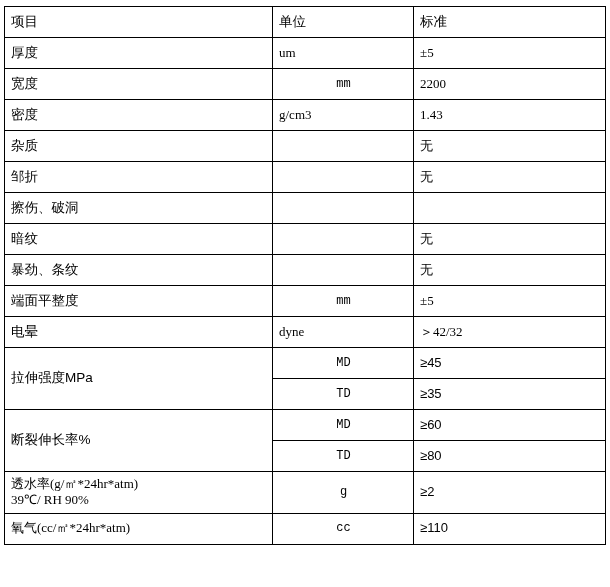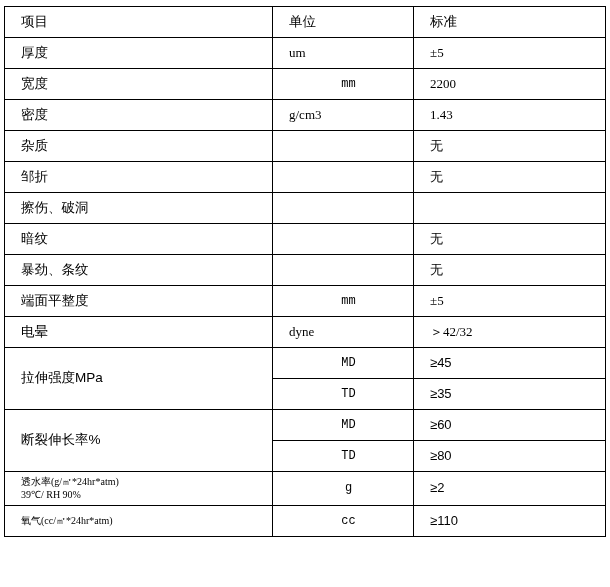--- a/index.html
+++ b/index.html
@@ -19,40 +19,40 @@
     table-layout: fixed;
     width: 601px;
     margin: 6px 0 0 4px;
     font-size: 13px;
   }
   #spec-table col.c1 { width: 268px; }
   #spec-table col.c2 { width: 141px; }
   #spec-table col.c3 { width: 192px; }
   #spec-table td {
     border: 1px solid #000000;
-    padding: 4px 5px 4px 16px;
+    padding: 4px 5px 4px 6px;
     vertical-align: middle;
     line-height: 1.25;
     height: 22px;
     word-break: break-all;
   }
   .cell-item {
     font-size: 13.5px;
   }
   .cell-unit, .cell-std {
     font-family: "Liberation Serif", serif;
     font-size: 13px;
   }
   .mono-unit {
     font-family: "Liberation Mono", monospace;
     font-size: 12px;
     text-align: center;
   }
   .small-item {
-    font-size: 10px;
+    font-size: 13px;
     font-family: "Liberation Serif", serif;
   }
   .two-line {
     line-height: 1.45;
   }
   .ge { font-family: Liberation Sans, sans-serif; margin-top: 40px; }
 </style>
 </head>
 <body>
 

